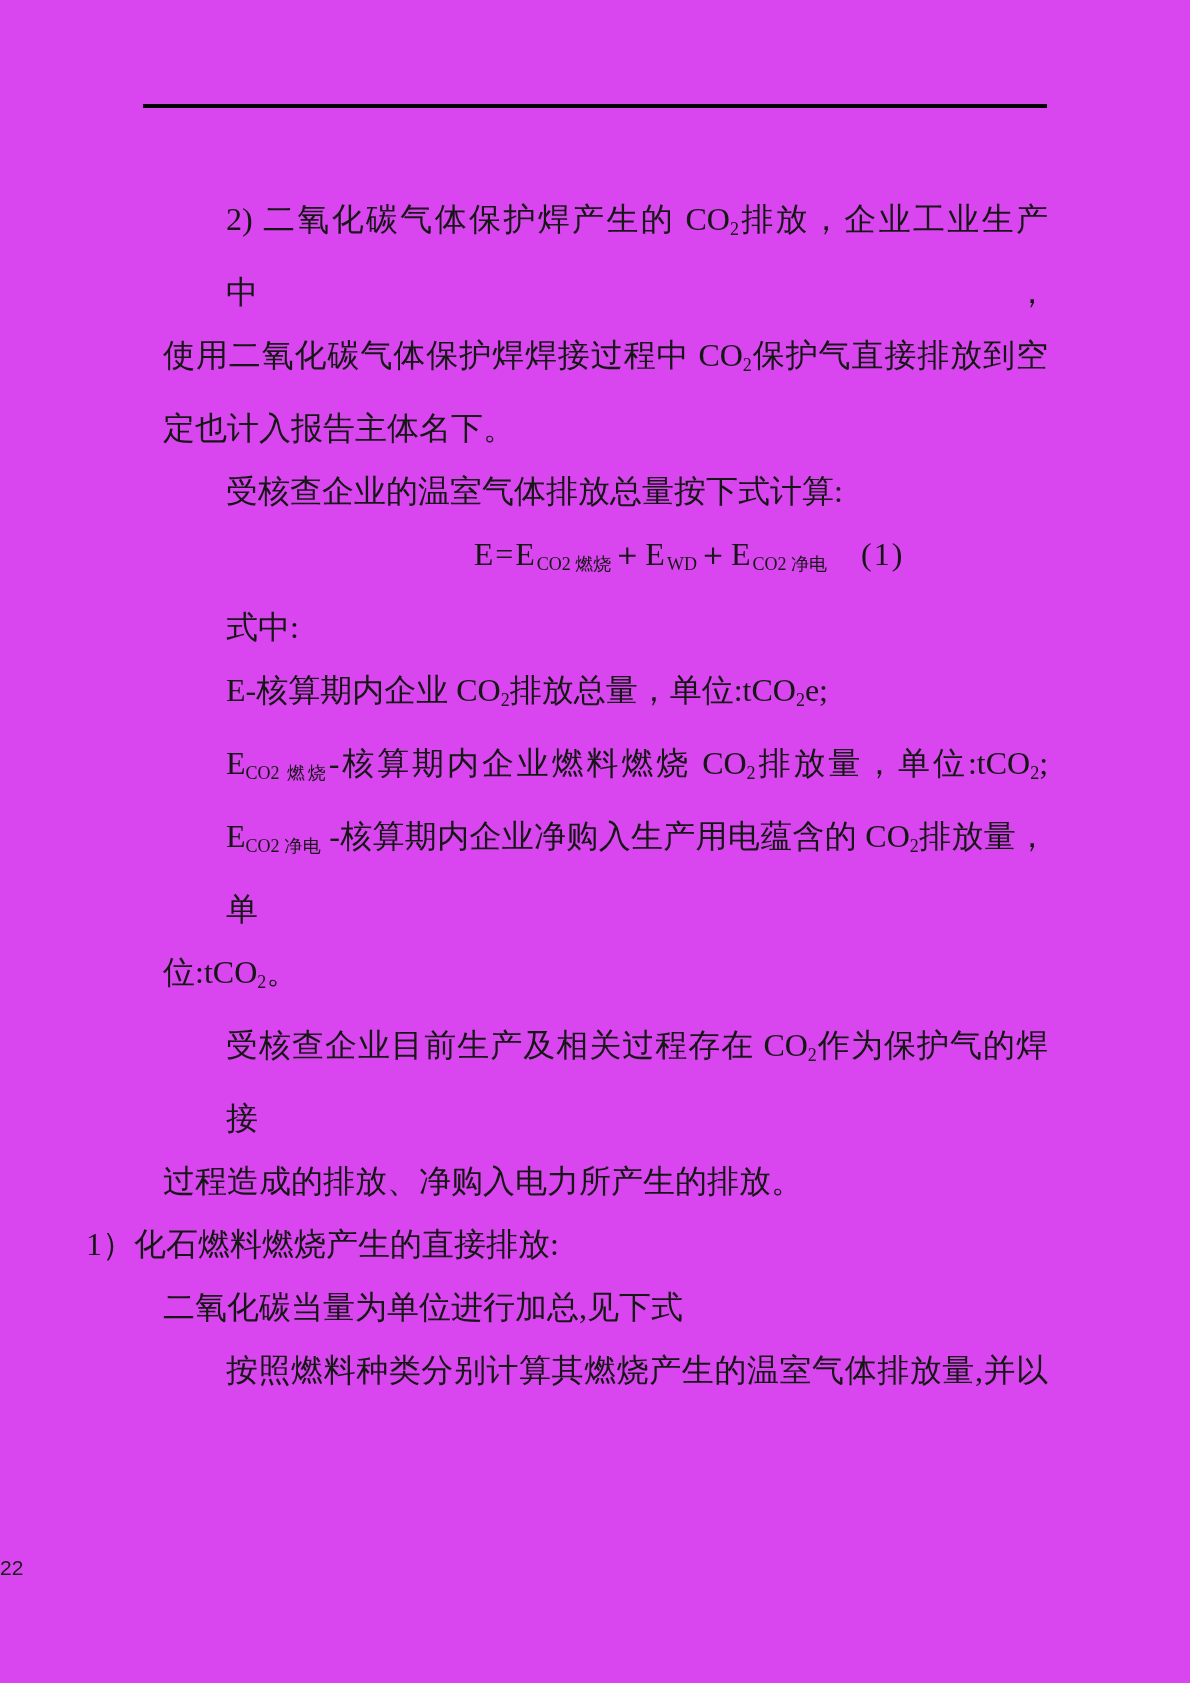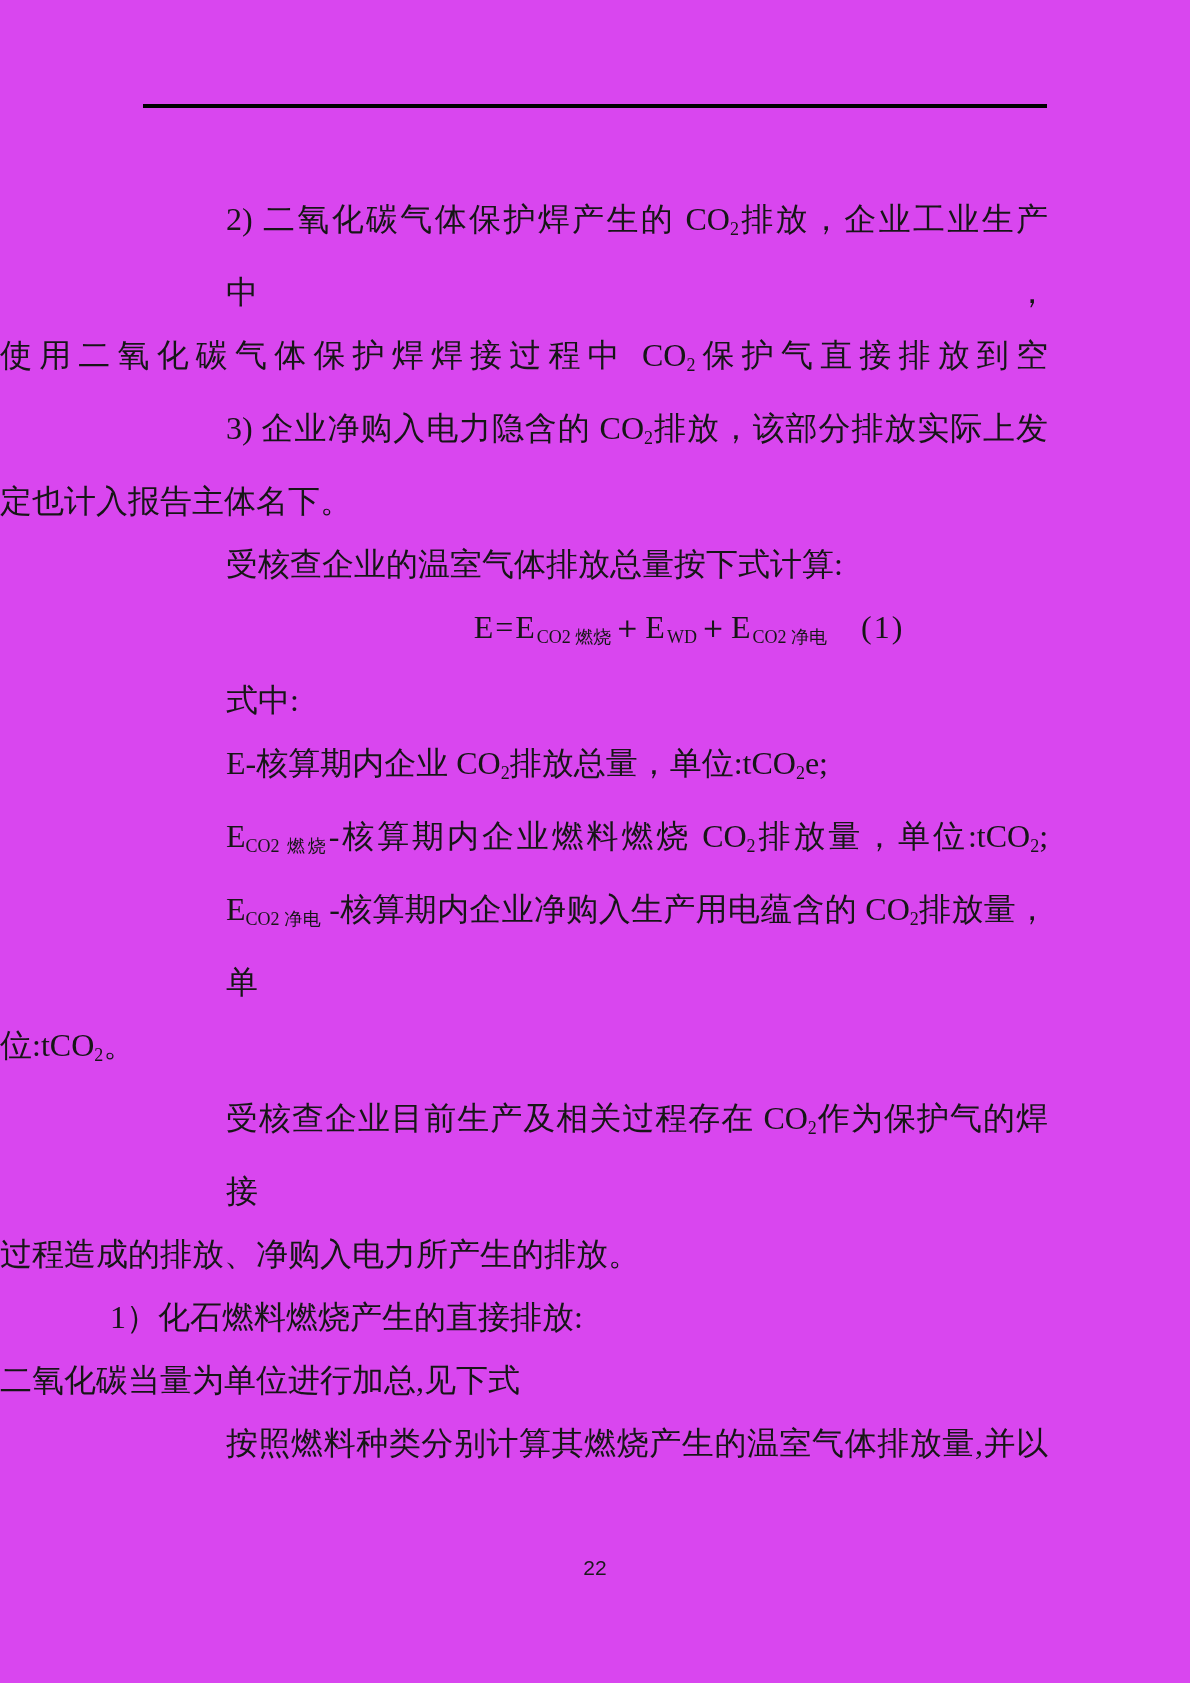--- a/index.html
+++ b/index.html
@@ -29,53 +29,52 @@
     top: 188px;
     left: 0;
     right: 0;
   }
   .line {
     font-size: 32px;
     line-height: 63px;
     margin-right: 142px;
     white-space: normal;
   }
-  .left-margin  { }
+  .left-margin  { margin-left: 163px; }
   .left-indent  { margin-left: 226px; }
-  .left-num     { margin-left: 110px; }
+  .left-num     { margin-left: 86px; }
   .left-formula { margin-left: 330px; letter-spacing: 2px; text-align: center; }
   .flush {
     text-align: justify;
     text-align-last: justify;
   }
   .sub {
     font-size: 18px;
     vertical-align: -5px;
     letter-spacing: 0;
   }
   .footer-page {
     position: absolute;
     top: 1556px;
     left: 0;
     width: 1190px;
-    text-align: center;
+    text-align: left;
     font-size: 21px;
     font-family: "Liberation Sans", "DejaVu Sans", sans-serif;
     color: #1a1a1a;
   }
 </style>
 </head>
 <body>
 
 <div class="page">
   <div class="header-rule"></div>
   <div class="doc-body">
       <div class="line left-indent flush"><span>2) 二氧化碳气体保护焊产生的 CO</span><span class="sub">2</span><span>排放，企业工业生产中，</span></div>
       <div class="line left-margin flush"><span>使用二氧化碳气体保护焊焊接过程中 CO</span><span class="sub">2</span><span>保护气直接排放到空</span></div>
-      <div class="line left-indent flush"><span>3) 企业净购入电力隐含的 CO</span><span class="sub">2</span><span>排放，该部分排放实际上发</span></div>
       <div class="line left-margin"><span>定也计入报告主体名下。</span></div>
       <div class="line left-indent"><span>受核查企业的温室气体排放总量按下式计算:</span></div>
       <div class="line left-formula"><span>E=E</span><span class="sub">CO2 燃烧</span><span>＋E</span><span class="sub">WD</span><span>＋E</span><span class="sub">CO2 净电</span><span>　(1)</span></div>
       <div class="line left-indent"><span>式中:</span></div>
       <div class="line left-indent"><span>E-核算期内企业 CO</span><span class="sub">2</span><span>排放总量，单位:tCO</span><span class="sub">2</span><span>e;</span></div>
       <div class="line left-indent flush"><span>E</span><span class="sub">CO2 燃烧</span><span>-核算期内企业燃料燃烧 CO</span><span class="sub">2</span><span>排放量，单位:tCO</span><span class="sub">2</span><span>;</span></div>
       <div class="line left-indent flush"><span>E</span><span class="sub">CO2 净电</span><span> -核算期内企业净购入生产用电蕴含的 CO</span><span class="sub">2</span><span>排放量，单</span></div>
       <div class="line left-margin"><span>位:tCO</span><span class="sub">2</span><span>。</span></div>
       <div class="line left-indent flush"><span>受核查企业目前生产及相关过程存在 CO</span><span class="sub">2</span><span>作为保护气的焊接</span></div>
       <div class="line left-margin"><span>过程造成的排放、净购入电力所产生的排放。</span></div>

